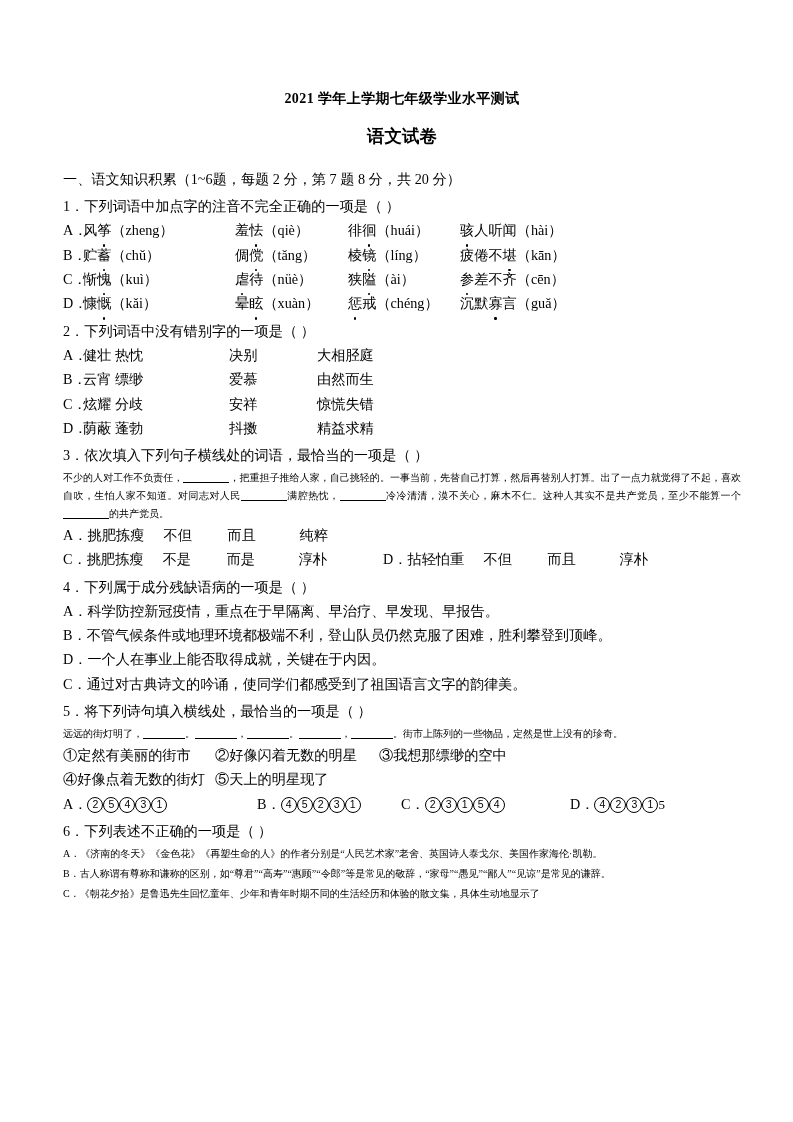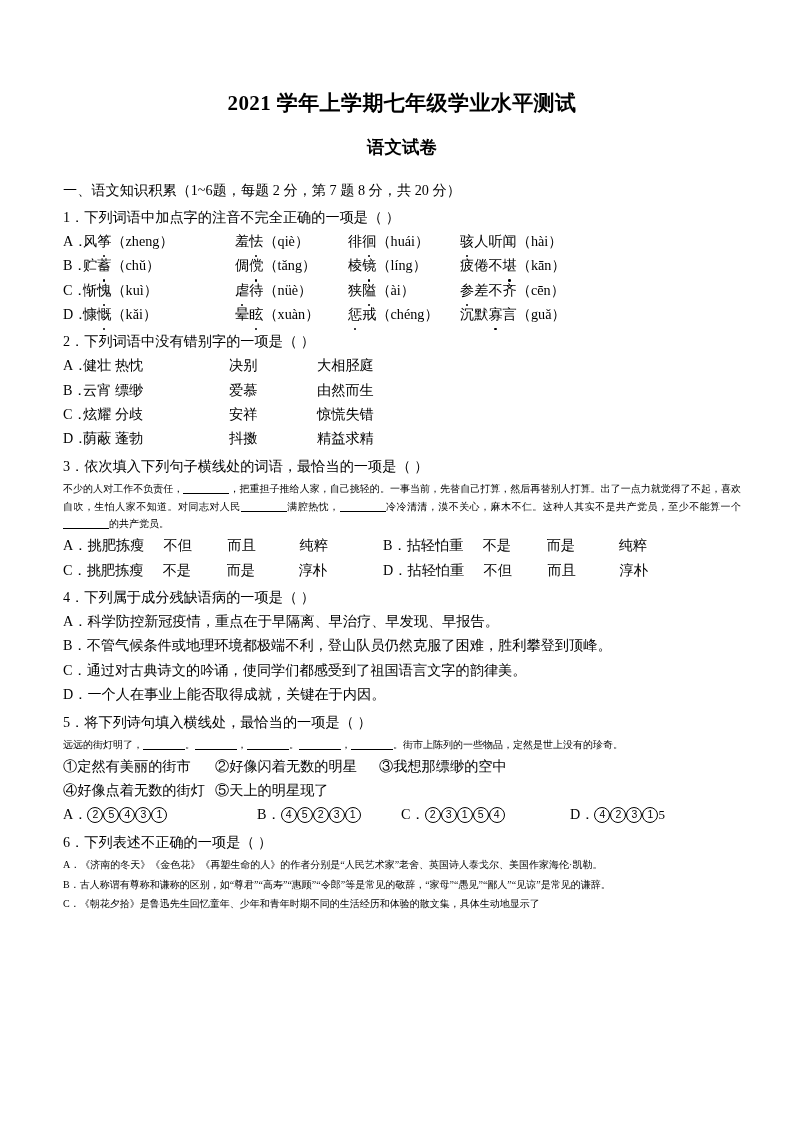--- a/index.html
+++ b/index.html
@@ -20,21 +20,21 @@
     left: 0; top: 0;
     width: 793px;
     height: 1122px;
     box-sizing: border-box;
     padding: 70px 52px 0 63px;
   }
 
   
   .doc-title {
     text-align: center;
-    font-size: 21px;
+    font-size: 14px;
     font-weight: bold;
     letter-spacing: 0.4px;
     margin: 18px 0 0 0;
     line-height: 1.5;
   }
   .doc-subtitle {
     text-align: center;
     font-size: 17.5px;
     font-weight: bold;
     margin: 14px 0 0 0;
@@ -244,32 +244,31 @@
       <span class="c1">荫蔽 蓬勃</span>
       <span class="c3">抖擞</span>
       <span class="c4">精益求精</span>
     </div>
   </div>
 
   <div class="q-stem">3．依次填入下列句子横线处的词语，最恰当的一项是（      ）</div>
   <div class="para justify-all"><span>不少的人对工作不负责任，</span><span class="blank b-md"></span><span>，把重担子推给人家，自己挑轻的。一事当前，先替自己打算，然后再替别人打算。出了一点力就觉得了不起，喜欢自吹，生怕人家不知道。对同志对人民</span><span class="blank b-md"></span><span>满腔热忱，</span><span class="blank b-md"></span><span>冷冷清清，漠不关心，麻木不仁。这种人其实不是共产党员，至少不能算一个</span><span class="blank b-md"></span><span>的共产党员。</span></div>
   <div class="q3opts">
     <span class="oA"><span>A．</span><span class="q3w w-word">挑肥拣瘦</span><span class="q3w w-conj">不但</span><span class="q3w w-conj2">而且</span><span>纯粹</span></span>
-    <span class="oB"><span>B．</span><span class="q3w w-word">拈轻怕重</span><span class="q3w w-conj">不是</span><span class="q3w w-conj2">而是</span><span>纯粹</span></span>
   </div>
   <div class="q3opts">
     <span class="oA"><span>C．</span><span class="q3w w-word">挑肥拣瘦</span><span class="q3w w-conj">不是</span><span class="q3w w-conj2">而是</span><span>淳朴</span></span>
     <span class="oB"><span>D．</span><span class="q3w w-word">拈轻怕重</span><span class="q3w w-conj">不但</span><span class="q3w w-conj2">而且</span><span>淳朴</span></span>
   </div>
 
   <div class="q-stem">4．下列属于成分残缺语病的一项是（      ）</div>
   <div class="opt-line">A．科学防控新冠疫情，重点在于早隔离、早治疗、早发现、早报告。</div>
   <div class="opt-line">B．不管气候条件或地理环境都极端不利，登山队员仍然克服了困难，胜利攀登到顶峰。</div>
+  <div class="opt-line">D．一个人在事业上能否取得成就，关键在于内因。</div>
   <div class="opt-line">C．通过对古典诗文的吟诵，使同学们都感受到了祖国语言文字的韵律美。</div>
-  <div class="opt-line">D．一个人在事业上能否取得成就，关键在于内因。</div>
 
   <div class="q-stem">5．将下列诗句填入横线处，最恰当的一项是（      ）</div>
   <div class="para"><span>远远的街灯明了，</span><span class="blank b-sm"></span><span>。</span><span class="blank b-sm"></span><span>，</span><span class="blank b-sm"></span><span>。</span><span class="blank b-sm"></span><span>，</span><span class="blank b-sm"></span><span>。街市上陈列的一些物品，定然是世上没有的珍奇。</span></div>
   <div class="frag-row">
     <span class="f1"><span>①</span><span>定然有美丽的街市</span></span>
     <span class="f2"><span>②</span><span>好像闪着无数的明星</span></span>
     <span class="f3"><span>③</span><span>我想那缥缈的空中</span></span>
   </div>
   <div class="frag-row">
     <span class="f1"><span>④</span><span>好像点着无数的街灯</span></span>

